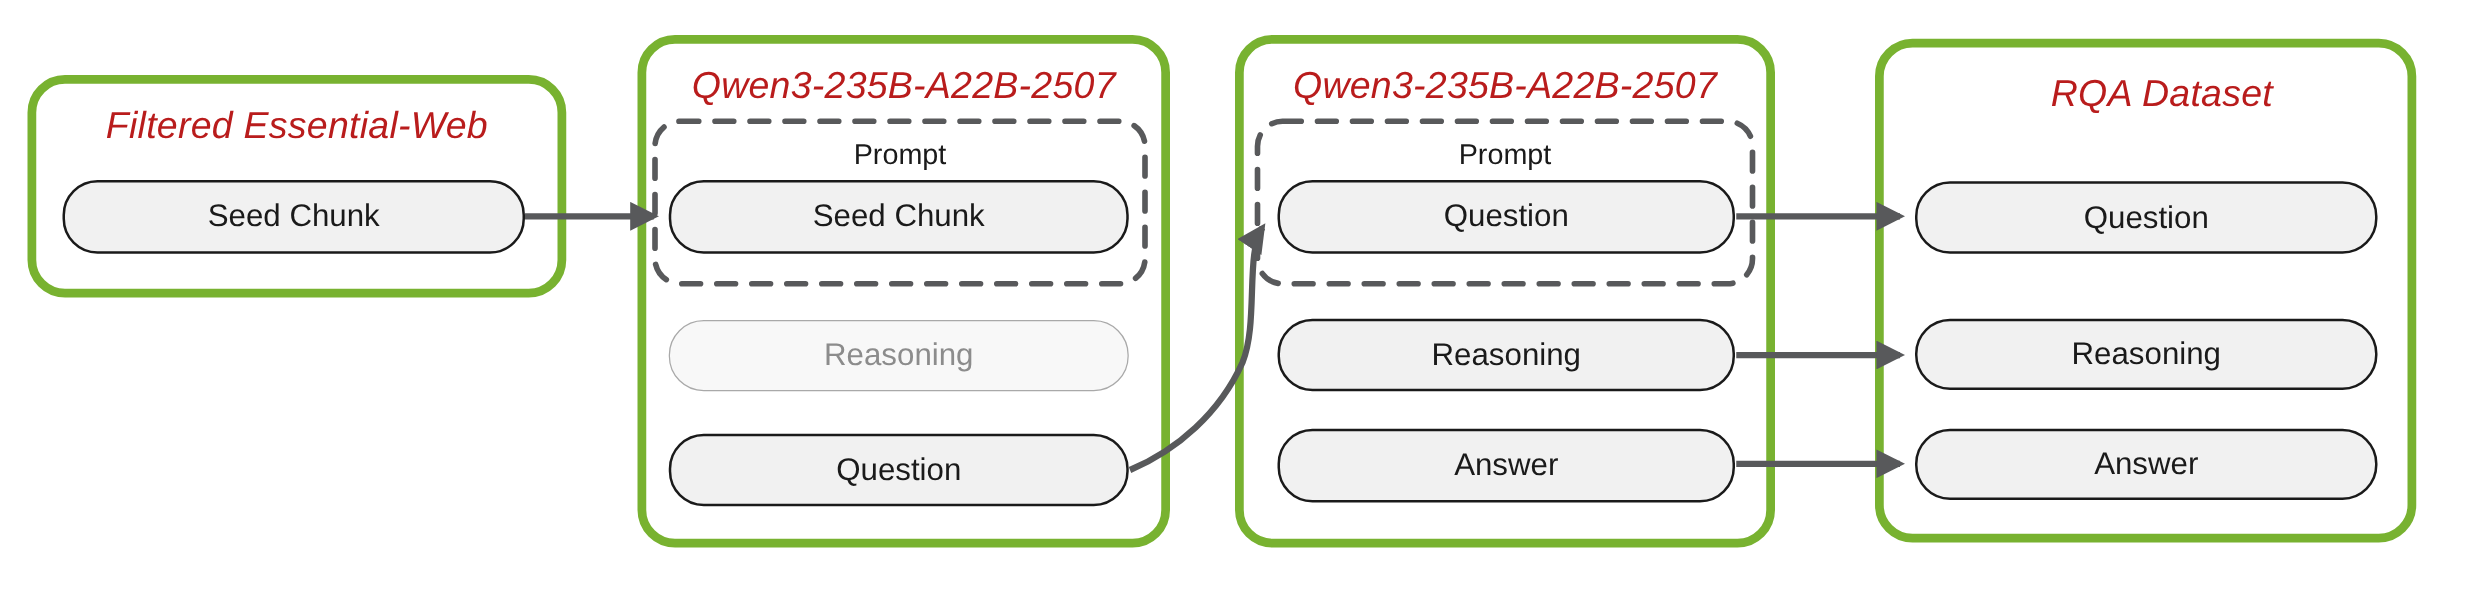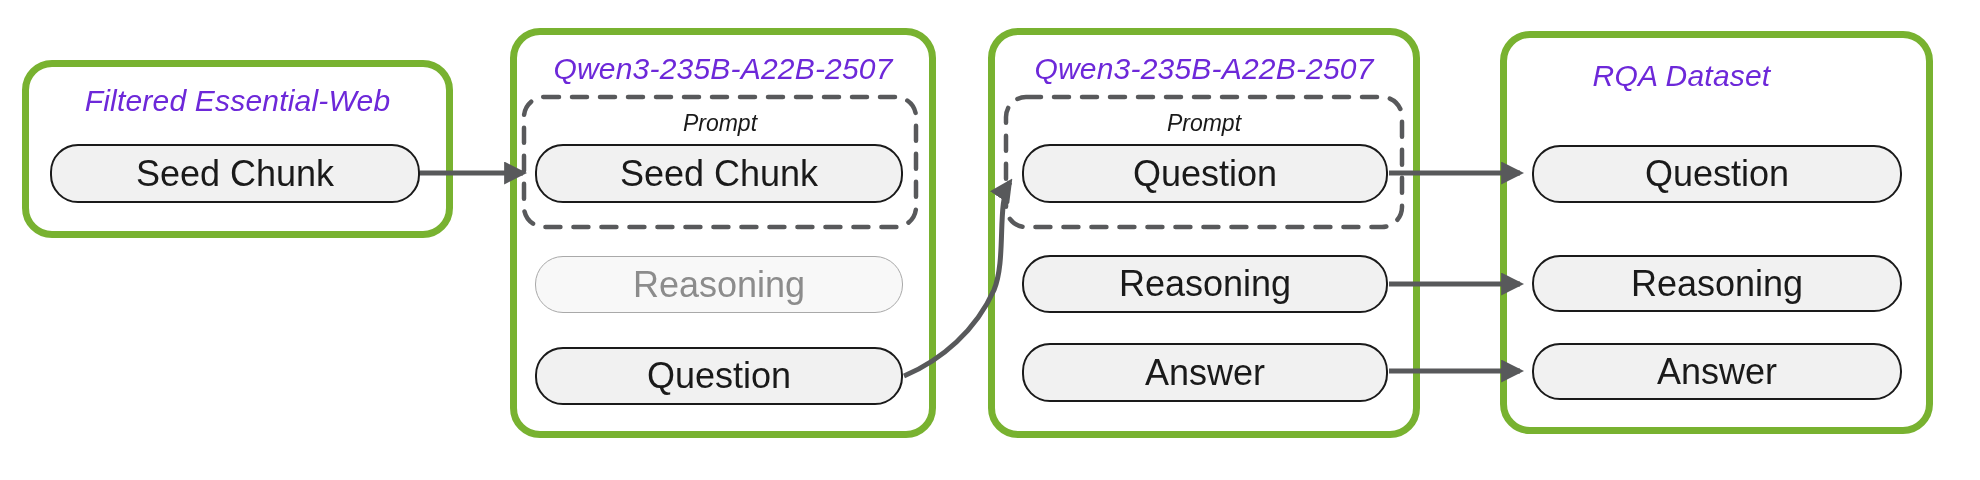--- a/index.html
+++ b/index.html
@@ -23,43 +23,42 @@
     border-radius: 30px;
     background: #ffffff;
   }
   .group-title {
     position: absolute;
     font-style: italic;
     font-size: 30px;
     letter-spacing: 0.2px;
     text-align: center;
     white-space: nowrap;
-    color: #6d28d9;
+    color: #b91c1c;
   }
   .pill {
     position: absolute;
     box-sizing: border-box;
     background: #f1f1f1;
     border: 2px solid #1a1a1a;
     border-radius: 28px;
     display: flex;
     align-items: center;
     justify-content: center;
-    font-size: 36px;
+    font-size: 25px;
     color: #1a1a1a;
     z-index: 2;
   }
   .pill.faded {
     background: #f8f8f8;
     border: 1.5px solid #a9a9a9;
     color: #8c8c8c;
   }
   .prompt-label {
     position: absolute;
-    font-style: italic;
     font-size: 23px;
     text-align: center;
     white-space: nowrap;
     color: #1a1a1a;
     z-index: 2;
   }
   #overlay {
     position: absolute;
     left: 0;
     top: 0;
@@ -86,21 +85,21 @@
   <div class="pill" style="left:535px; top:347px; width:368px; height:58px;">Question</div>
 
   <div class="group" style="left:988px; top:28px; width:432px; height:410px;"></div>
   <div class="group-title" style="left:988px; top:52px; width:432px;">Qwen3-235B-A22B-2507</div>
   <div class="prompt-label" style="left:1006px; top:110px; width:396px;">Prompt</div>
   <div class="pill" style="left:1022px; top:144px; width:366px; height:59px;">Question</div>
   <div class="pill" style="left:1022px; top:255px; width:366px; height:58px;">Reasoning</div>
   <div class="pill" style="left:1022px; top:343px; width:366px; height:59px;">Answer</div>
 
   <div class="group" style="left:1500px; top:31px; width:433px; height:403px;"></div>
-  <div class="group-title" style="left:1465px; top:59px; width:433px;">RQA Dataset</div>
+  <div class="group-title" style="left:1513px; top:59px; width:433px;">RQA Dataset</div>
   <div class="pill" style="left:1532px; top:145px; width:370px; height:58px;">Question</div>
   <div class="pill" style="left:1532px; top:255px; width:370px; height:57px;">Reasoning</div>
   <div class="pill" style="left:1532px; top:343px; width:370px; height:57px;">Answer</div>
 
   <svg id="overlay" viewBox="0 0 1980 480" xmlns="http://www.w3.org/2000/svg">
     <defs>
       <marker id="ah" viewBox="0 0 10 10" refX="8.2" refY="5" markerWidth="4.6" markerHeight="4.6" orient="auto-start-reverse">
         <path d="M 0 0 L 10 5 L 0 10 z" fill="#58595B"></path>
       </marker>
     </defs>

